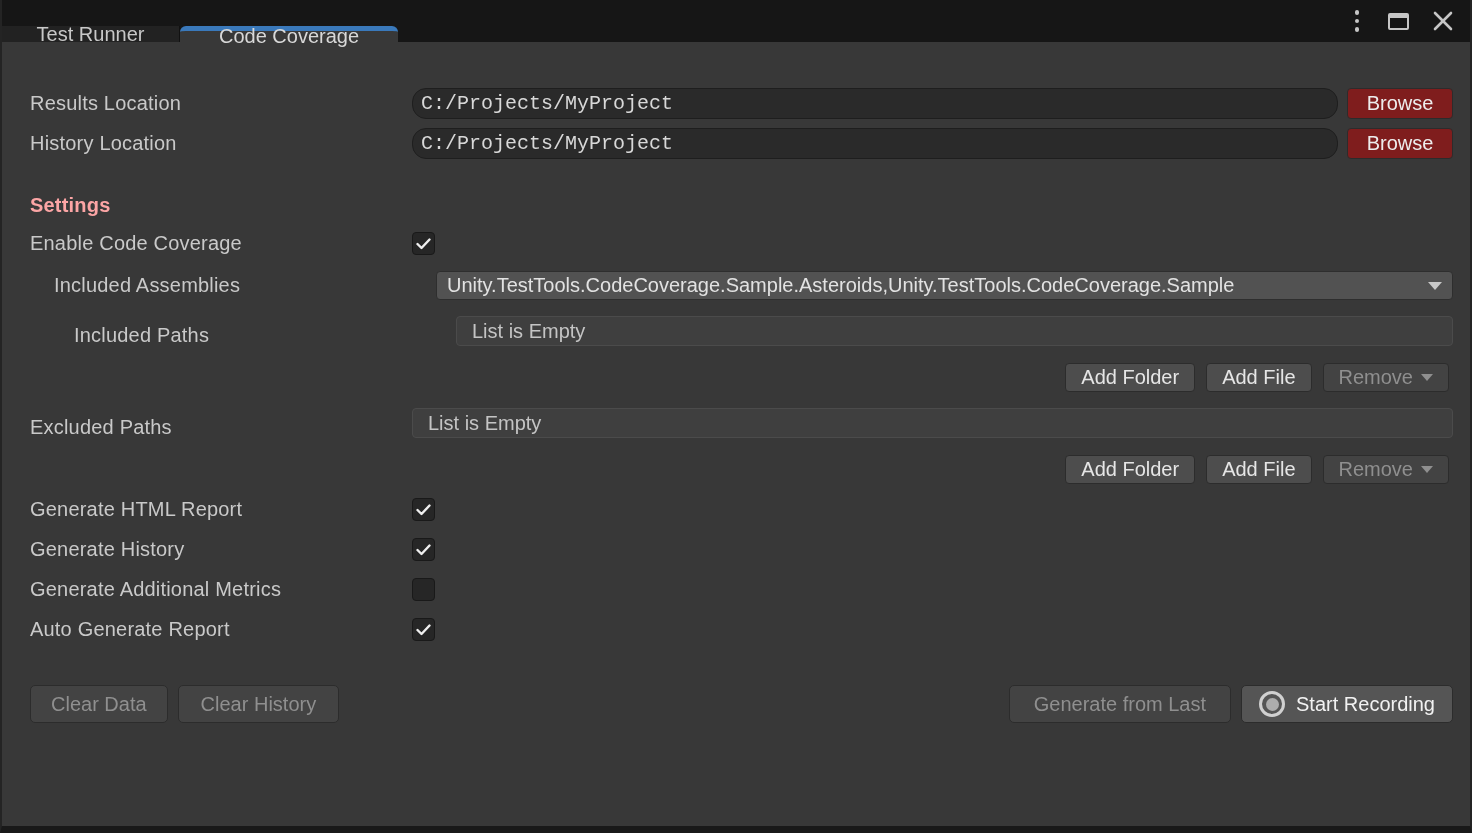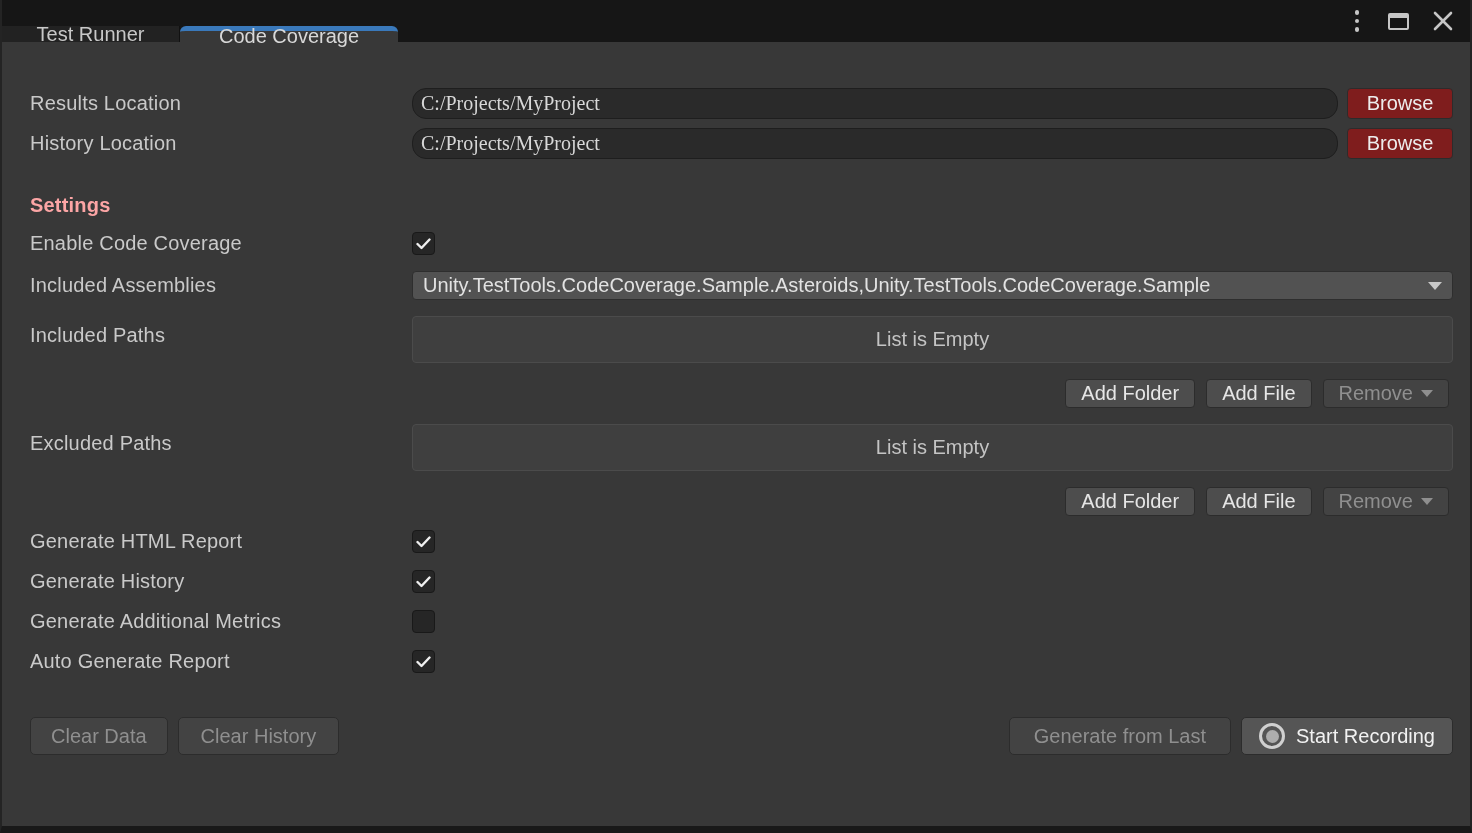--- a/index.html
+++ b/index.html
@@ -55,21 +55,21 @@
   .row{ display:flex; align-items:center; }
   .label{
     width:382px; flex-shrink:0;
     font-size:20px; color:#C9C9C9; letter-spacing:0.2px;
   }
   .section-header{ font-size:20px; font-weight:700; color:#fca5a5; letter-spacing:0.2px; }
 
   .text-field{
     flex:1; height:31px;
     background:#2A2A2A; border:1px solid #1E1E1E; border-radius:14px;
-    color:#D8D8D8; font-size:20px; font-family:Liberation Serif, serif;
+    color:#D8D8D8; font-size:20px; font-family:Liberation Mono, monospace;
     padding:0 8px; outline:none;
   }
   .btn{
     font-family:"Liberation Sans", sans-serif;
     background:#7f1d1d; border:1px solid #2C2C2C; border-radius:4px;
     color:#EDEDED; font-size:20px; cursor:pointer;
     display:inline-flex; align-items:center; justify-content:center;
   }
   .browse{ min-width:106px; height:31px; margin-left:9px; }
 
@@ -95,23 +95,23 @@
     white-space:nowrap; overflow:hidden; min-width:0;
   }
   .dd-arrow{
     width:0; height:0; margin-left:6px; flex-shrink:0;
     border-left:7px solid transparent; border-right:7px solid transparent;
     border-top:8px solid #C8C8C8;
   }
 
   
   .list-box{
-    flex:1; height:47px;
+    flex:1; height:30px;
     background:#3F3F3F; border:1px solid #4B4B4B; border-radius:4px;
-    display:flex; align-items:center; padding:0 15px;justify-content:center;
+    display:flex; align-items:center; padding:0 15px;
   }
   .list-empty{ color:#C4C4C4; font-size:20px; }
 
   .mini-btn-row{
     display:flex; justify-content:flex-end; gap:11px; padding-right:4px;
   }
   .mini-btn{ height:29px; padding:0 15px; background:#4D4D4D; font-size:20px; color:#E6E6E6; }
   .mini-btn.disabled{ background:#474747; color:#8F8F8F; cursor:default; }
   .remove-arrow{
     width:0; height:0; margin-left:8px;
@@ -185,30 +185,30 @@
 
     <div class="row" style="margin-top:15px;">
       <span class="label">Enable Code Coverage</span>
       <span class="checkbox checked">
         <svg width="15" height="12" viewBox="0 0 15 12">
             <polyline points="1.5,6 5.5,10 13.5,1.5" fill="none" stroke="#EFEFEF" stroke-width="2.4" stroke-linecap="round" stroke-linejoin="round"></polyline>
           </svg>
       </span>
     </div>
 
-    <div class="row" style="margin-top:16px;">
+    <div class="row" style="margin-top:16px;margin-left:24px;">
       <span class="label">Included Assemblies</span>
       <div class="dropdown">
         <span class="dd-text">Unity.TestTools.CodeCoverage.Sample.Asteroids,Unity.TestTools.CodeCoverage.Sample</span>
         <span class="dd-arrow"></span>
       </div>
     </div>
 
     <div class="row" style="margin-top:16px; align-items:flex-start;">
-      <span class="label" style="padding-top:8px;">Included Paths</span>
+      <span class="label" style="padding-top:8px;margin-left:44px;">Included Paths</span>
       <div class="list-box">
         <span class="list-empty">List is Empty</span>
       </div>
     </div>
     <div class="mini-btn-row" style="margin-top:16px;">
       <button class="btn mini-btn">Add Folder</button>
       <button class="btn mini-btn">Add File</button>
       <button class="btn mini-btn disabled">
         <span>Remove</span>
         <span class="remove-arrow"></span>

